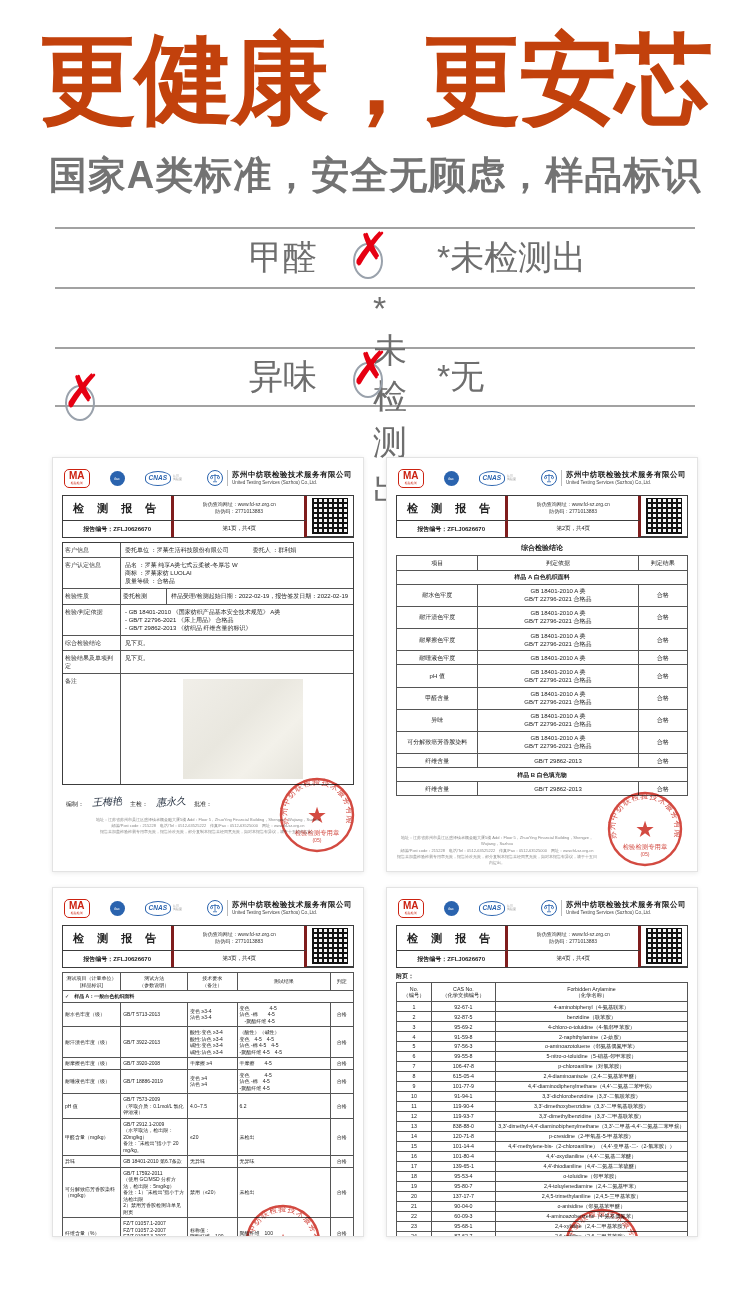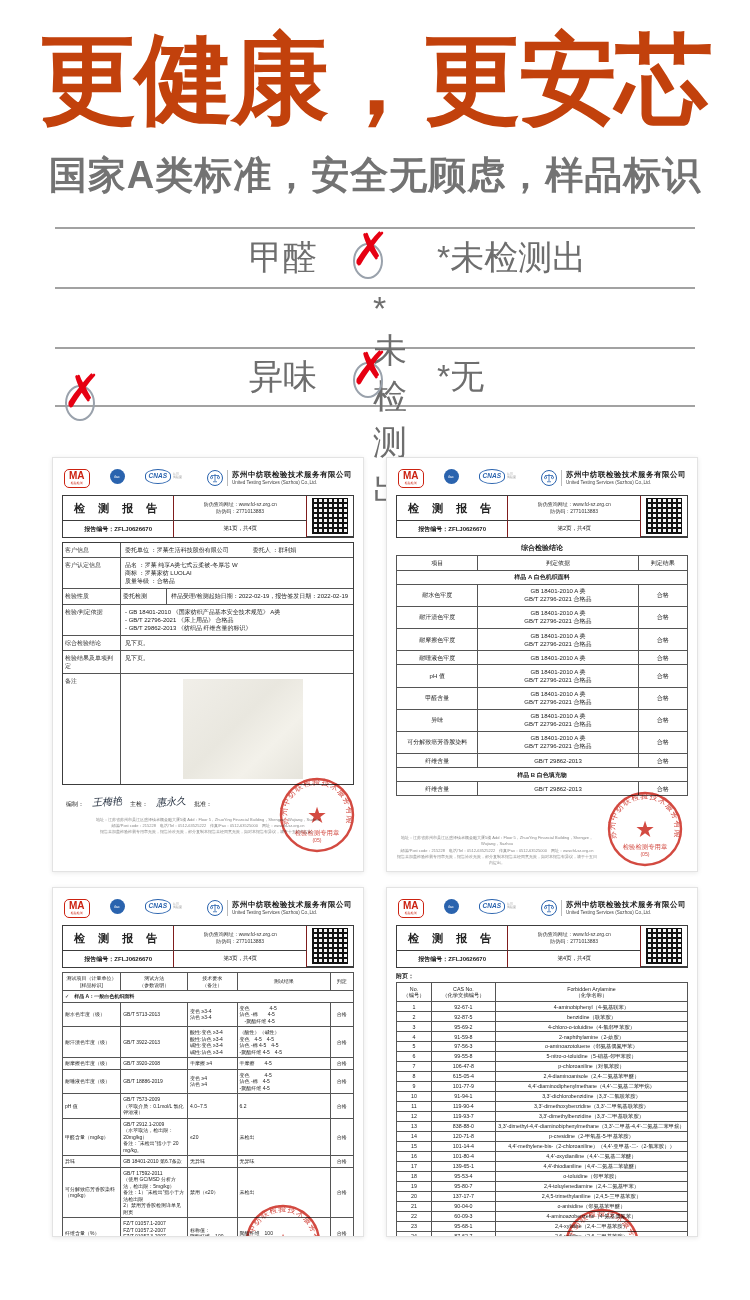--- a/index.html
+++ b/index.html
@@ -38,35 +38,35 @@
     display:grid; grid-template-columns:1fr 1fr; grid-template-rows:415px 350px;
     column-gap:22px; row-gap:15px;
   }
   .doc {
     position:relative; background:#fff; border:1px solid #e3e3e3;
     box-shadow:0 1px 5px rgba(0,0,0,.09); padding:9px 9px 6px; overflow:hidden;
     font-size:6px; color:#222; line-height:1.35;
   }
   
   .doc-header { display:flex; justify-content:space-between; align-items:center; padding:2px 2px 4px; }
-  .logos { display:flex; align-items:flex-start; gap:20px; }
+  .logos { display:flex; align-items:center; gap:20px; }
   .cma { border:1.5px solid #c21; border-radius:5px; color:#c21; font-weight:bold; font-size:10px; padding:0 4px 1px; line-height:1.25; text-align:center; }
   .cma small { display:block; font-size:3px; font-weight:normal; letter-spacing:0; }
   .ilac { width:15px; height:15px; border-radius:50%; background:#2a63ae; color:#fff; font-size:4px; display:flex; align-items:center; justify-content:center; }
   .cnas { display:flex; align-items:center; gap:2px; }
   .cnas b { border:1.5px solid #2a63ae; border-radius:50%/45%; color:#2a63ae; font-size:6.5px; padding:2px 3px; font-style:italic; }
   .cnas i { font-style:normal; font-size:3px; color:#9a9a9a; line-height:1.2; }
   .company { display:flex; align-items:center; gap:4px; }
   .scale-badge { width:16px; height:16px; border:1.2px solid #2a63ae; border-radius:50%; color:#2a63ae; display:flex; align-items:center; justify-content:center; }
   .company .vr { width:1px; height:16px; background:#bbb; }
   .company-names .cn { font-size:7.5px; font-weight:bold; color:#1a1a1a; letter-spacing:.5px; }
   .company-names .en { font-size:4.6px; color:#444; }
   
   .ttable { display:grid; grid-template-columns:1.05fr 1.25fr 46px; border:1.5px solid #3c3c3c; margin-top:3px; }
-  .ttable > div { border-right:1px solid #7f1d1d; border-bottom:1px solid #3c3c3c; display:flex; flex-direction:column; align-items:center; justify-content:center; padding:2px; }
+  .ttable > div { border-right:3px solid #7f1d1d; border-bottom:1px solid #3c3c3c; display:flex; flex-direction:column; align-items:center; justify-content:center; padding:2px; }
   .tt-title { font-size:11px; font-weight:bold; letter-spacing:5px; min-height:22px; }
   .tt-anti { font-size:5px; color:#333; text-align:center; }
   .tt-qr { grid-row:1/3; grid-column:3; border-right:none !important; }
   .qr { width:36px; height:36px;
     background:
       repeating-linear-gradient(0deg,#111 0 2px,transparent 2px 5px),
       repeating-linear-gradient(90deg,#111 0 2px,#f4f4f4 2px 5px);
   }
   .tt-no { font-size:6px; font-weight:bold; min-height:13px; }
   .tt-page { font-size:5.5px; }

